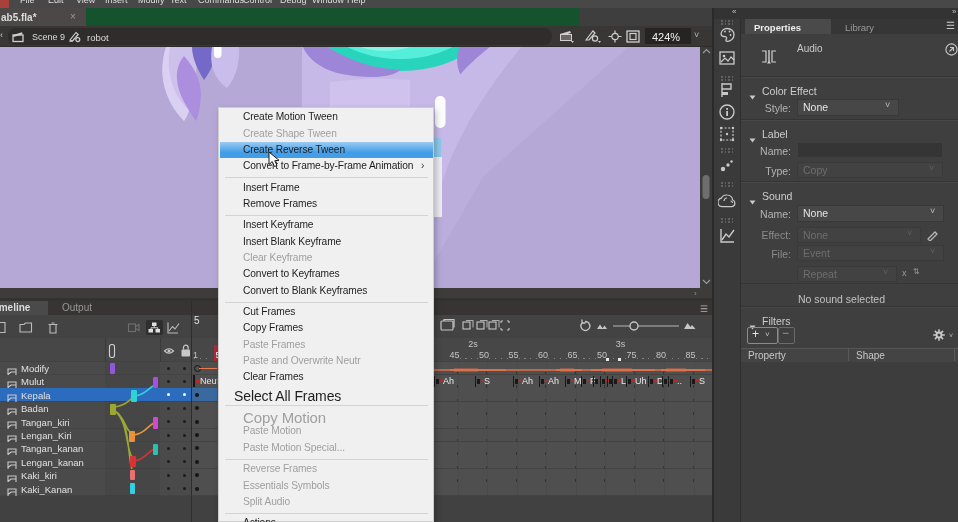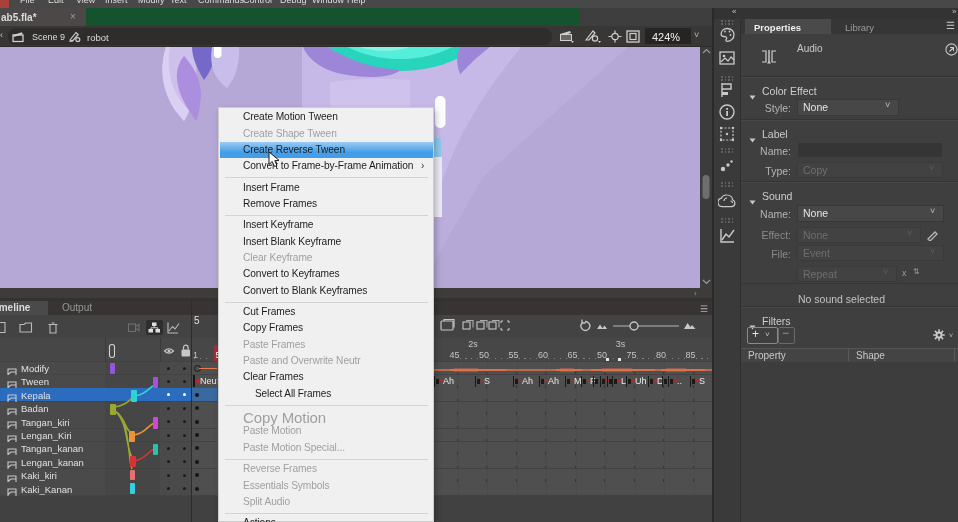--- a/index.html
+++ b/index.html
@@ -253,21 +253,21 @@
     <div class="ab" style="left: 21px; top: 62px; font-size: 9.5px; color: rgb(224, 224, 224);">Modify</div>
     <div class="ab" style="left: 166.5px; top: 65.5px; width: 3px; height: 3px; border-radius: 2px; background: rgb(28, 28, 28);"></div>
     <div class="ab" style="left: 182.5px; top: 65.5px; width: 3px; height: 3px; border-radius: 2px; background: rgb(28, 28, 28);"></div>
     <div class="ab" style="left: 0px; top: 73.9px; width: 105px; height: 12.9px; background: rgb(74, 74, 74); border-bottom: 0.5px solid rgb(68, 68, 68);"></div>
     <div class="ab" style="left: 105px; top: 73.9px; width: 55px; height: 12.9px; background: rgb(70, 70, 70); border-bottom: 0.5px solid rgb(65, 65, 65);"></div>
     <div class="ab" style="left: 160px; top: 73.9px; width: 31px; height: 12.9px; background: rgb(74, 74, 74); border-bottom: 0.5px solid rgb(68, 68, 68);"></div>
     <div class="ab" style="left: 192px; top: 73.9px; width: 520px; height: 12.9px; background: rgb(79, 79, 79); border-bottom: 0.5px solid rgb(67, 67, 67);"></div>
     <div class="ab" style="left: 7px; top: 75.9px; width: 9px; height: 9px;"><svg width="10" height="10" viewBox="0 0 10 10">
         <path d="M1 1 h8 v8 h-8 z M1 6.5 l3 -2.5 h5" fill="none" stroke="#c8c8c8" stroke-width="1.1"></path>
       </svg></div>
-    <div class="ab" style="left: 21px; top: 75.4px; font-size: 9.5px; color: rgb(224, 224, 224);">Tween</div>
+    <div class="ab" style="left: 21px; top: 75.4px; font-size: 9.5px; color: rgb(224, 224, 224);">Mulut</div>
     <div class="ab" style="left: 166.5px; top: 78.9px; width: 3px; height: 3px; border-radius: 2px; background: rgb(28, 28, 28);"></div>
     <div class="ab" style="left: 182.5px; top: 78.9px; width: 3px; height: 3px; border-radius: 2px; background: rgb(28, 28, 28);"></div>
     <div class="ab" style="left: 0px; top: 87.3px; width: 105px; height: 12.9px; background: rgb(44, 108, 190); border-bottom: 0.5px solid rgb(68, 68, 68);"></div>
     <div class="ab" style="left: 105px; top: 87.3px; width: 55px; height: 12.9px; background: rgb(44, 108, 190); border-bottom: 0.5px solid rgb(65, 65, 65);"></div>
     <div class="ab" style="left: 160px; top: 87.3px; width: 31px; height: 12.9px; background: rgb(44, 108, 190); border-bottom: 0.5px solid rgb(68, 68, 68);"></div>
     <div class="ab" style="left: 192px; top: 87.3px; width: 520px; height: 12.9px; background: rgb(79, 79, 79); border-bottom: 0.5px solid rgb(67, 67, 67);"></div>
     <div class="ab" style="left: 7px; top: 89.3px; width: 9px; height: 9px;"><svg width="10" height="10" viewBox="0 0 10 10">
         <path d="M1 1 h8 v8 h-8 z M1 6.5 l3 -2.5 h5" fill="none" stroke="#c8c8c8" stroke-width="1.1"></path>
       </svg></div>
     <div class="ab" style="left: 21px; top: 88.8px; font-size: 9.5px; color: rgb(224, 224, 224);">Kepala</div>
@@ -815,21 +815,21 @@
     <div class="ab" style="left: 24px; top: 127.7px; font-size: 10.2px; color: rgb(29, 29, 29); letter-spacing: -0.1px;">Insert Blank Keyframe</div>
     <div class="ab" style="left: 24px; top: 144px; font-size: 10.2px; color: rgb(159, 159, 159); letter-spacing: -0.1px;">Clear Keyframe</div>
     <div class="ab" style="left: 24px; top: 160.3px; font-size: 10.2px; color: rgb(29, 29, 29); letter-spacing: -0.1px;">Convert to Keyframes</div>
     <div class="ab" style="left: 24px; top: 176.6px; font-size: 10.2px; color: rgb(29, 29, 29); letter-spacing: -0.1px;">Convert to Blank Keyframes</div>
     <div class="ab" style="left: 6px; top: 193.7px; width: 203px; height: 1px; background: rgb(212, 212, 212);"></div>
     <div class="ab" style="left: 24px; top: 198.1px; font-size: 10.2px; color: rgb(29, 29, 29); letter-spacing: -0.1px;">Cut Frames</div>
     <div class="ab" style="left: 24px; top: 214.4px; font-size: 10.2px; color: rgb(29, 29, 29); letter-spacing: -0.1px;">Copy Frames</div>
     <div class="ab" style="left: 24px; top: 230.7px; font-size: 10.2px; color: rgb(159, 159, 159); letter-spacing: -0.1px;">Paste Frames</div>
     <div class="ab" style="left: 24px; top: 247px; font-size: 10.2px; color: rgb(159, 159, 159); letter-spacing: -0.1px;">Paste and Overwrite Neutr</div>
     <div class="ab" style="left: 24px; top: 263.3px; font-size: 10.2px; color: rgb(29, 29, 29); letter-spacing: -0.1px;">Clear Frames</div>
-    <div class="ab" style="left: 36px; top: 279.6px; font-size: 10px; color: rgb(29, 29, 29); letter-spacing: -0.1px;">Select All Frames</div>
+    <div class="ab" style="left: 15px; top: 279.6px; font-size: 14px; color: rgb(29, 29, 29); letter-spacing: -0.1px;">Select All Frames</div>
     <div class="ab" style="left: 6px; top: 296.7px; width: 203px; height: 1px; background: rgb(212, 212, 212);"></div>
     <div class="ab" style="left: 24px; top: 301.1px; font-size: 15px; color: rgb(159, 159, 159); letter-spacing: -0.1px;">Copy Motion</div>
     <div class="ab" style="left: 24px; top: 317.4px; font-size: 10.2px; color: rgb(159, 159, 159); letter-spacing: -0.1px;">Paste Motion</div>
     <div class="ab" style="left: 24px; top: 333.7px; font-size: 10.2px; color: rgb(159, 159, 159); letter-spacing: -0.1px;">Paste Motion Special...</div>
     <div class="ab" style="left: 6px; top: 350.8px; width: 203px; height: 1px; background: rgb(212, 212, 212);"></div>
     <div class="ab" style="left: 24px; top: 355.2px; font-size: 10.2px; color: rgb(159, 159, 159); letter-spacing: -0.1px;">Reverse Frames</div>
     <div class="ab" style="left: 24px; top: 371.5px; font-size: 10.2px; color: rgb(159, 159, 159); letter-spacing: -0.1px;">Essentials Symbols</div>
     <div class="ab" style="left: 24px; top: 387.8px; font-size: 10.2px; color: rgb(159, 159, 159); letter-spacing: -0.1px;">Split Audio</div>
     <div class="ab" style="left: 6px; top: 404.9px; width: 203px; height: 1px; background: rgb(212, 212, 212);"></div>
     <div class="ab" style="left: 24px; top: 409.3px; font-size: 10.2px; color: rgb(29, 29, 29); letter-spacing: -0.1px;">Actions</div>

